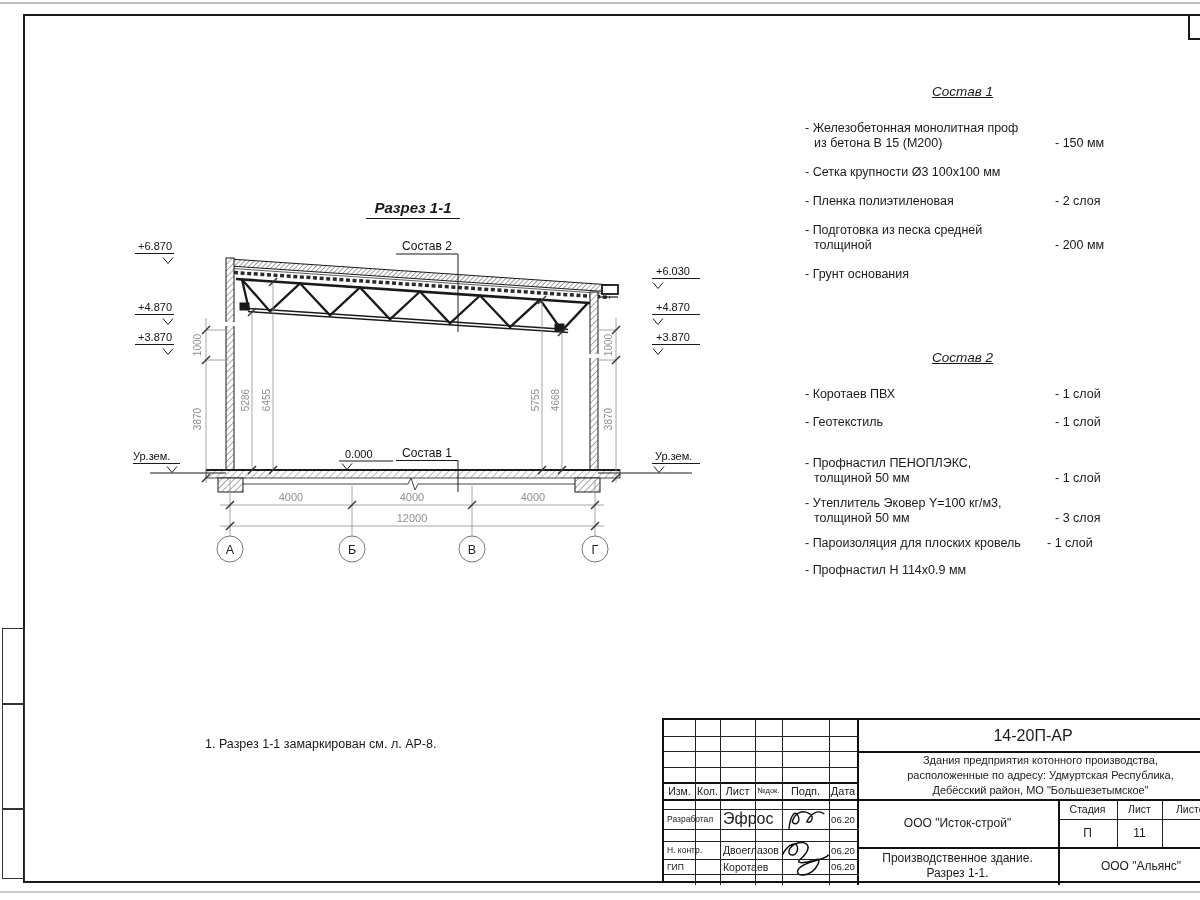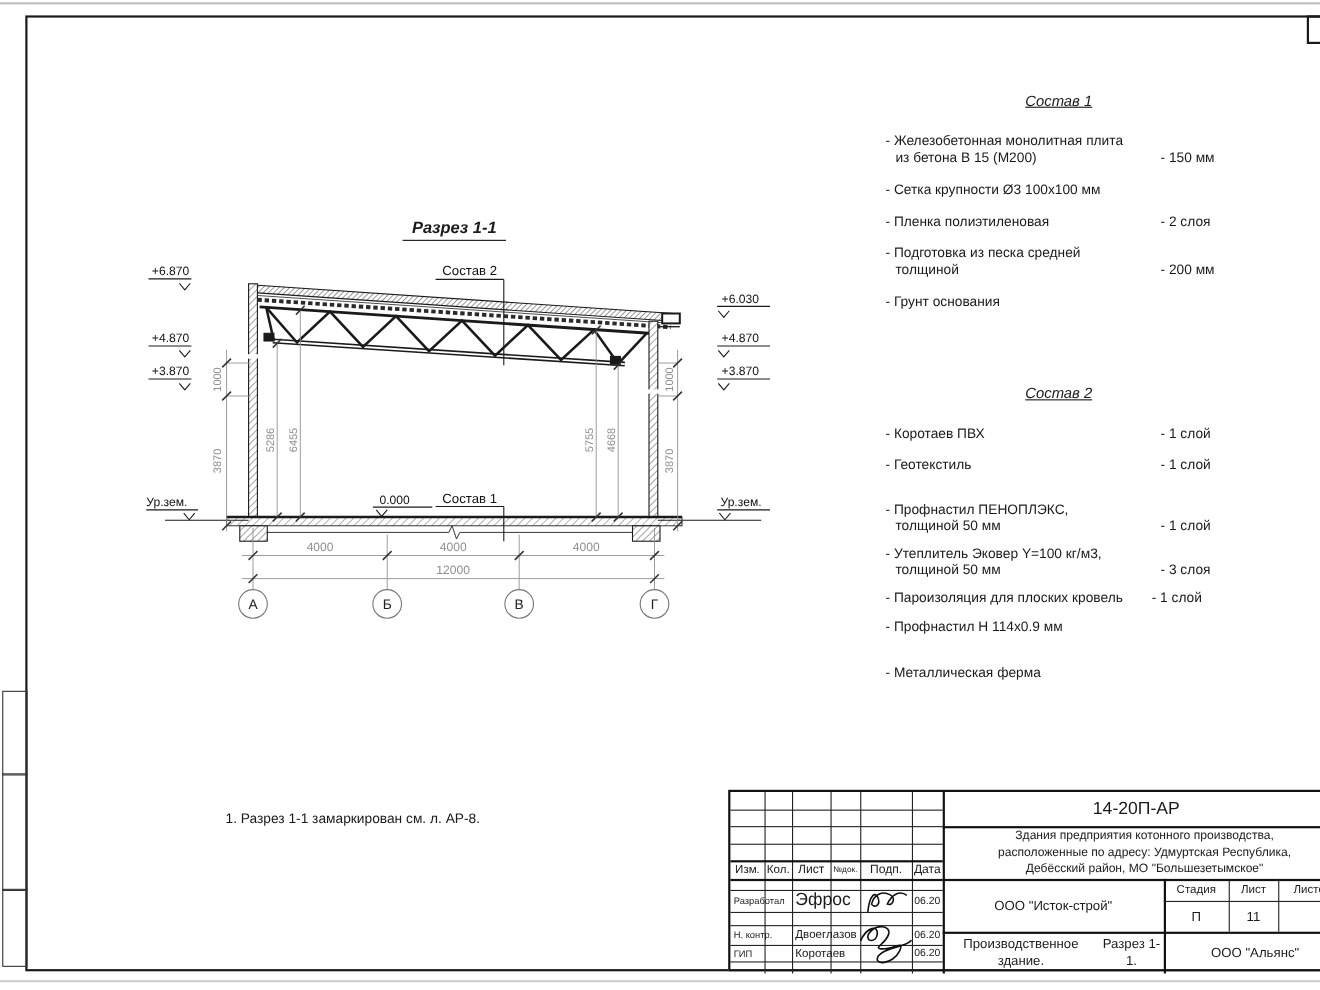--- a/index.html
+++ b/index.html
@@ -214,21 +214,21 @@
         <line x1="458" y1="460.5" x2="458" y2="492"></line>
     </g>
     <text class="callout" x="427" y="250" text-anchor="middle">Состав 2</text>
     <text class="callout" x="427" y="457" text-anchor="middle">Состав 1</text>
   </svg>
 
   <div class="abs sostav" style="left:805px;top:84px">
     <div class="sostav-title">Состав 1</div>
     <div class="s-item">
       <div class="s-label">
-          <div>- Железобетонная  монолитная плита</div>
+          <div>- Железобетонная  монолитная проф</div>
           <div class="s-line2">из бетона В 15 (М200)</div>
         </div>
       <div class="s-value">- 150 мм</div>
     </div>
     <div class="s-item">
       <div class="s-label">
           <div>- Сетка крупности Ø3 100х100 мм</div>
         </div>
       <div class="s-value"></div>
     </div>
@@ -286,21 +286,20 @@
         </div>
       <div class="s-value">- 1 слой</div>
     </div>
     <div class="s-item" style="margin-bottom:26px">
       <div class="s-label">
           <div>- Профнастил Н 114х0.9 мм</div>
         </div>
     </div>
     <div class="s-item">
       <div class="s-label" style="width:300px">
-          <div>- Металлическая ферма</div>
         </div>
     </div>
   </div>
 
   <div class="abs note" style="left:205px;top:737px">1. Разрез 1-1 замаркирован см. л. АР-8.</div>
 
   <div class="abs tb">
 
     <div class="vl" style="left:31px;top:0;height:165px"></div>
     <div class="vl" style="left:56px;top:0;height:165px"></div>
@@ -356,20 +355,20 @@
       <div>Здания предприятия котонного производства,</div>
       <div>расположенные по адресу: Удмуртская Республика,</div>
       <div>Дебёсский район, МО "Большезетымское"</div>
     </div>
     <div class="tcell" style="left:193px;top:79px;width:201px;height:48px;font-size:12px">ООО "Исток-строй"</div>
     <div class="tcell" style="left:394px;top:79px;width:59px;height:20px;font-size:10.5px">Стадия</div>
     <div class="tcell" style="left:453px;top:79px;width:45px;height:20px;font-size:10.5px">Лист</div>
     <div class="tcell" style="left:498px;top:79px;width:62px;height:20px;font-size:10.5px">Листов</div>
     <div class="tcell" style="left:394px;top:99px;width:59px;height:28px;font-size:12px">П</div>
     <div class="tcell" style="left:453px;top:99px;width:45px;height:28px;font-size:12px">11</div>
-    <div class="tcell" style="left:193px;top:127px;width:201px;height:38px;font-size:12px;flex-direction:row;line-height:15px">
+    <div class="tcell" style="left:193px;top:127px;width:201px;height:38px;font-size:12px;flex-direction:column;line-height:15px">
       <div>Производственное здание.</div>
       <div>Разрез 1-1.</div>
     </div>
     <div class="tcell" style="left:394px;top:127px;width:166px;height:38px;font-size:12px">ООО "Альянс"</div>
   </div>
 
 </div>
 
 </body></html>

